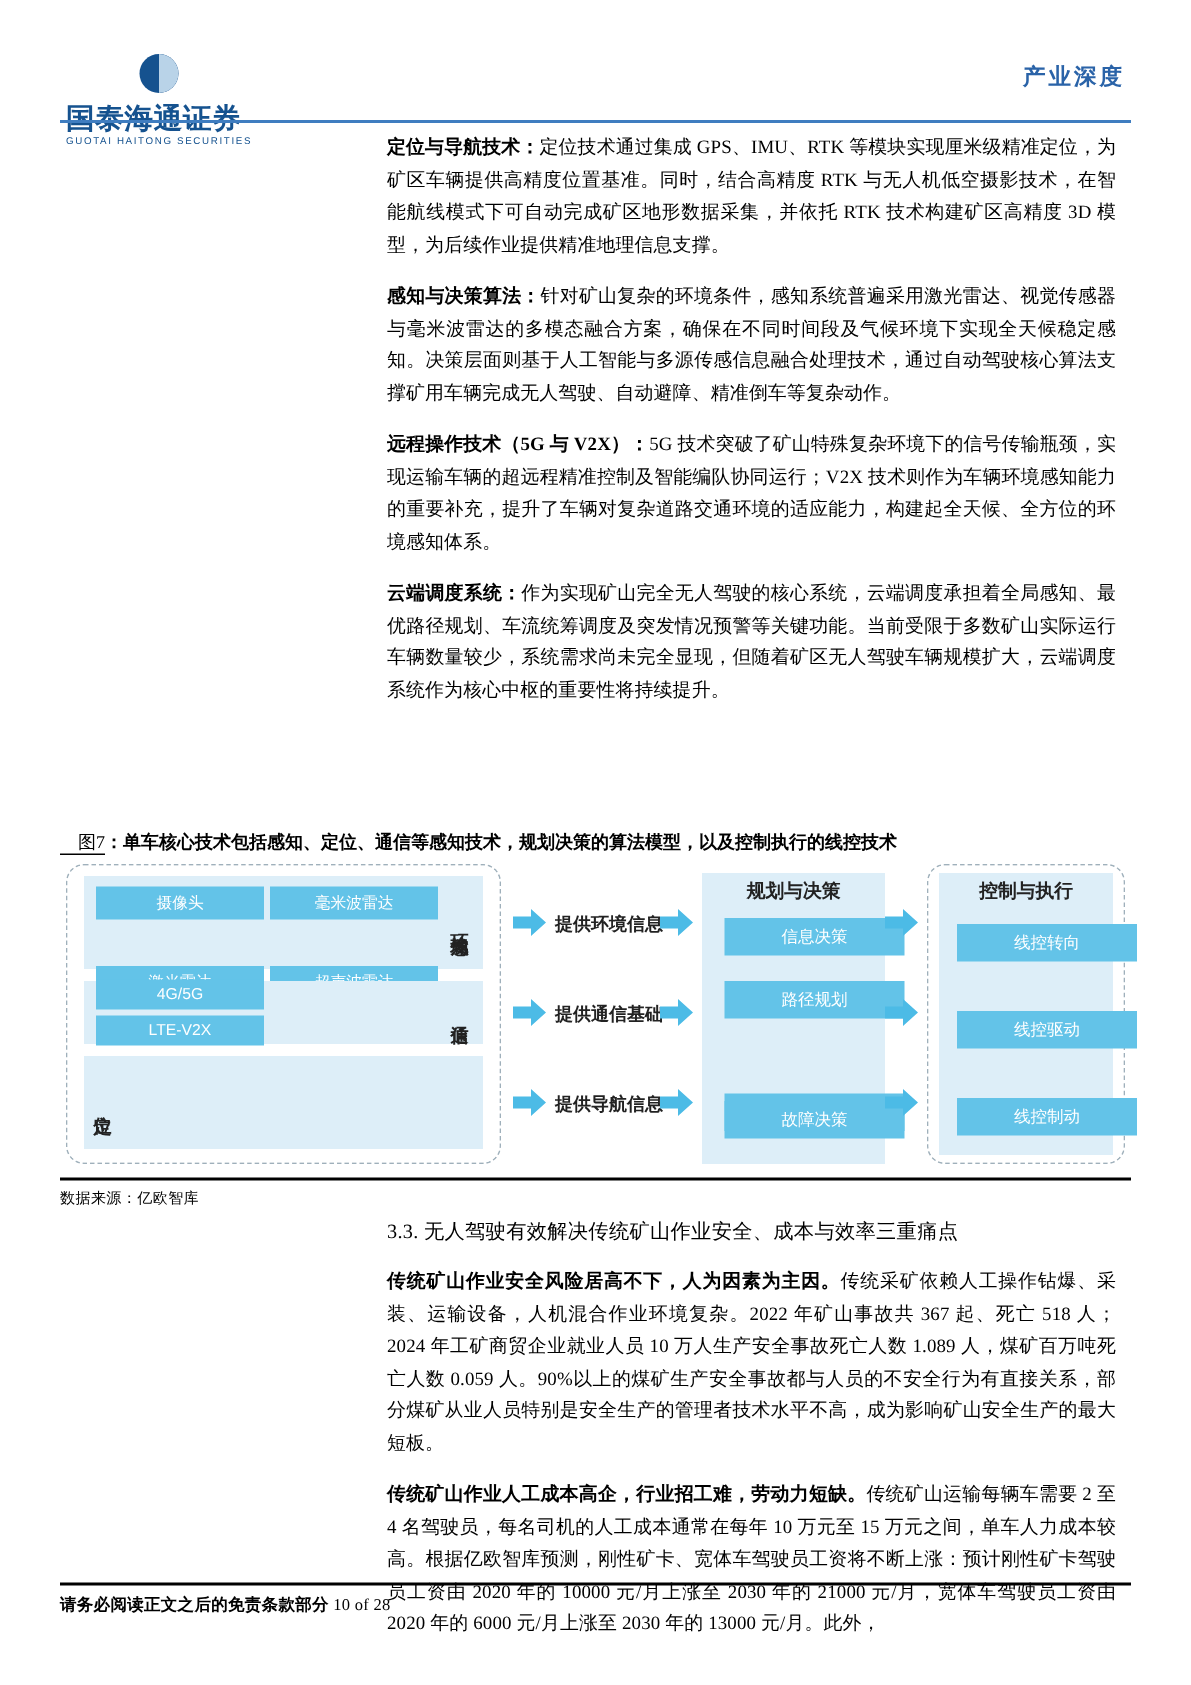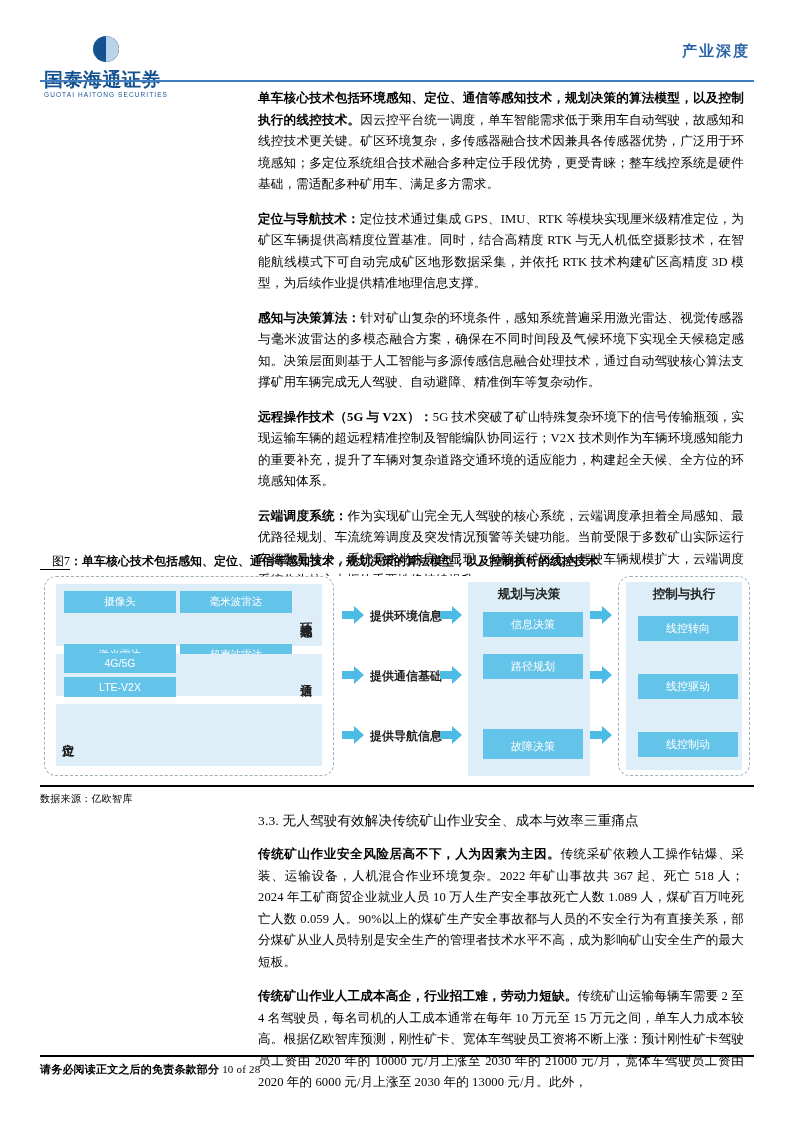--- a/index.html
+++ b/index.html
@@ -220,21 +220,21 @@
     color: #222;
     text-align: center;
     white-space: nowrap;
   }
   .stage-chip {
     position: absolute;
     background: #63c3e8;
     color: #ffffff;
     font-size: 11px;
     text-align: center;
-    padding: 5px 4px;
+    padding: 5px 14px;
     width: 92px;
   }
 
   .mid-stage   { left: 428px; top: 6px;  width: 122px; height: 194px; }
   .right-dash  { left: 578px; top: 0px;  width: 132px; height: 200px; }
   .right-stage { left: 586px; top: 6px;  width: 116px; height: 188px; }
 
   .fig-rule {
     width: 714px;
     height: 1.6px;
@@ -292,23 +292,20 @@
     <div class="logo-text">
       <span class="logo-cn">国泰海通证券</span>
       <span class="logo-en">GUOTAI HAITONG SECURITIES</span>
     </div>
   </div>
   <div class="header-right">产业深度</div>
 </div>
 <div class="header-rule"></div>
 
 <div class="content">
-  <p class="para">
-    <b>单车核心技术包括环境感知、定位、通信等感知技术，规划决策的算法模型，以及控制执行的线控技术。</b><span>因云控平台统一调度，单车智能需求低于乘用车自动驾驶，故感知和线控技术更关键。矿区环境复杂，多传感器融合技术因兼具各传感器优势，广泛用于环境感知；多定位系统组合技术融合多种定位手段优势，更受青睐；整车线控系统是硬件基础，需适配多种矿用车、满足多方需求。</span>
-  </p>
   <p class="para">
     <b>定位与导航技术：</b><span>定位技术通过集成 GPS、IMU、RTK 等模块实现厘米级精准定位，为矿区车辆提供高精度位置基准。同时，结合高精度 RTK 与无人机低空摄影技术，在智能航线模式下可自动完成矿区地形数据采集，并依托 RTK 技术构建矿区高精度 3D 模型，为后续作业提供精准地理信息支撑。</span>
   </p>
   <p class="para">
     <b>感知与决策算法：</b><span>针对矿山复杂的环境条件，感知系统普遍采用激光雷达、视觉传感器与毫米波雷达的多模态融合方案，确保在不同时间段及气候环境下实现全天候稳定感知。决策层面则基于人工智能与多源传感信息融合处理技术，通过自动驾驶核心算法支撑矿用车辆完成无人驾驶、自动避障、精准倒车等复杂动作。</span>
   </p>
   <p class="para">
     <b>远程操作技术（5G 与 V2X）：</b><span>5G 技术突破了矿山特殊复杂环境下的信号传输瓶颈，实现运输车辆的超远程精准控制及智能编队协同运行；V2X 技术则作为车辆环境感知能力的重要补充，提升了车辆对复杂道路交通环境的适应能力，构建起全天候、全方位的环境感知体系。</span>
   </p>
   <p class="para">

